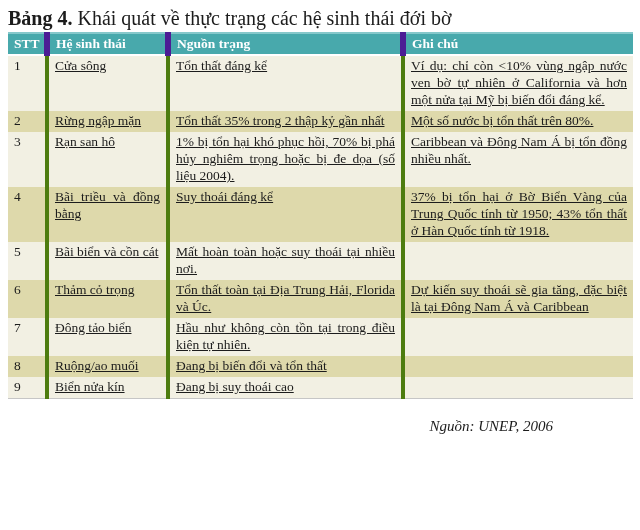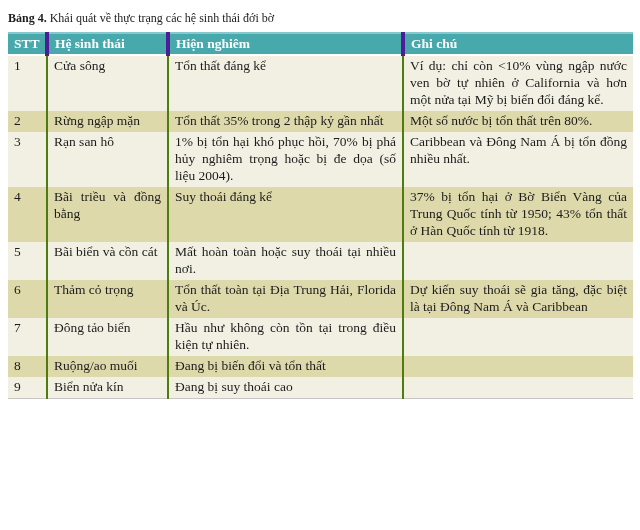--- a/index.html
+++ b/index.html
@@ -11,21 +11,21 @@
     width: 640px;
     height: 530px;
     overflow: hidden;
     font-family: "Liberation Serif", "DejaVu Serif", serif;
     color: #1c1c1c;
   }
   .doc {
     padding: 6px 7px 0 8px;
   }
   .title {
-    font-size: 12px;
+    font-size: 20px;
     line-height: 20px;
     margin: 2px 0 4px 0;
   }
   .title .b { font-weight: bold; }
   table.eco {
     border-collapse: collapse;
     table-layout: fixed;
     width: 625px;
     font-size: 13.5px;
     line-height: 17px;
@@ -38,28 +38,28 @@
   thead th {
     background: var(--header-bg, #48a9ac);
     color: #ffffff;
     font-weight: bold;
     text-align: left;
     padding: 0 6px 1px 6px;
     height: 19px;
     border-top: 2px solid #86c8cb;
     border-bottom: 2px solid #ffffff;
   }
-  thead th + th { border-left: 4px solid #4c1d95; }
+  thead th + th { border-left: 6px solid #4c1d95; }
   tbody td {
     vertical-align: top;
     padding: 1px 6px 3px 6px;
     text-align: justify;
   }
   tbody td:first-child { text-align: left; }
-  tbody td + td { border-left: 2px solid #4d7c0f; }
+  tbody td + td { border-left: 4px solid #4d7c0f; text-decoration: underline; }
   tbody tr:nth-child(odd)  { background: var(--row-odd, #f2f0e3); }
   tbody tr:nth-child(even) { background: var(--row-even, #ded9ab); }
   .source {
     font-size: 15px;
     font-style: italic;
     text-align: right;
     padding: 4px 80px 0 0;
   }
 </style>
 </head>
@@ -73,21 +73,21 @@
     <colgroup>
       <col class="c-stt">
         <col class="c-eco">
         <col class="c-stat">
         <col class="c-note">
     </colgroup>
     <thead>
       <tr>
         <th>STT</th>
         <th>Hệ sinh thái</th>
-        <th>Hiện nghiêm</th>
+        <th>Nguồn trạng</th>
         <th>Ghi chú</th>
       </tr>
     </thead>
     <tbody>
         <tr>
           <td>1</td>
           <td>Cửa sông</td>
           <td>Tổn thất đáng kể</td>
           <td>Ví dụ: chỉ còn &lt;10% vùng ngập nước ven bờ tự nhiên ở California và hơn một nửa tại Mỹ bị biến đổi đáng kể.</td>
         </tr>
@@ -135,14 +135,15 @@
         </tr>
         <tr>
           <td>9</td>
           <td>Biển nửa kín</td>
           <td>Đang bị suy thoái cao</td>
           <td></td>
         </tr>
       </tbody>
   </table>
 
+  <p class="source">Nguồn: UNEP, 2006</p>
 
 </div>
 
 </body></html>

